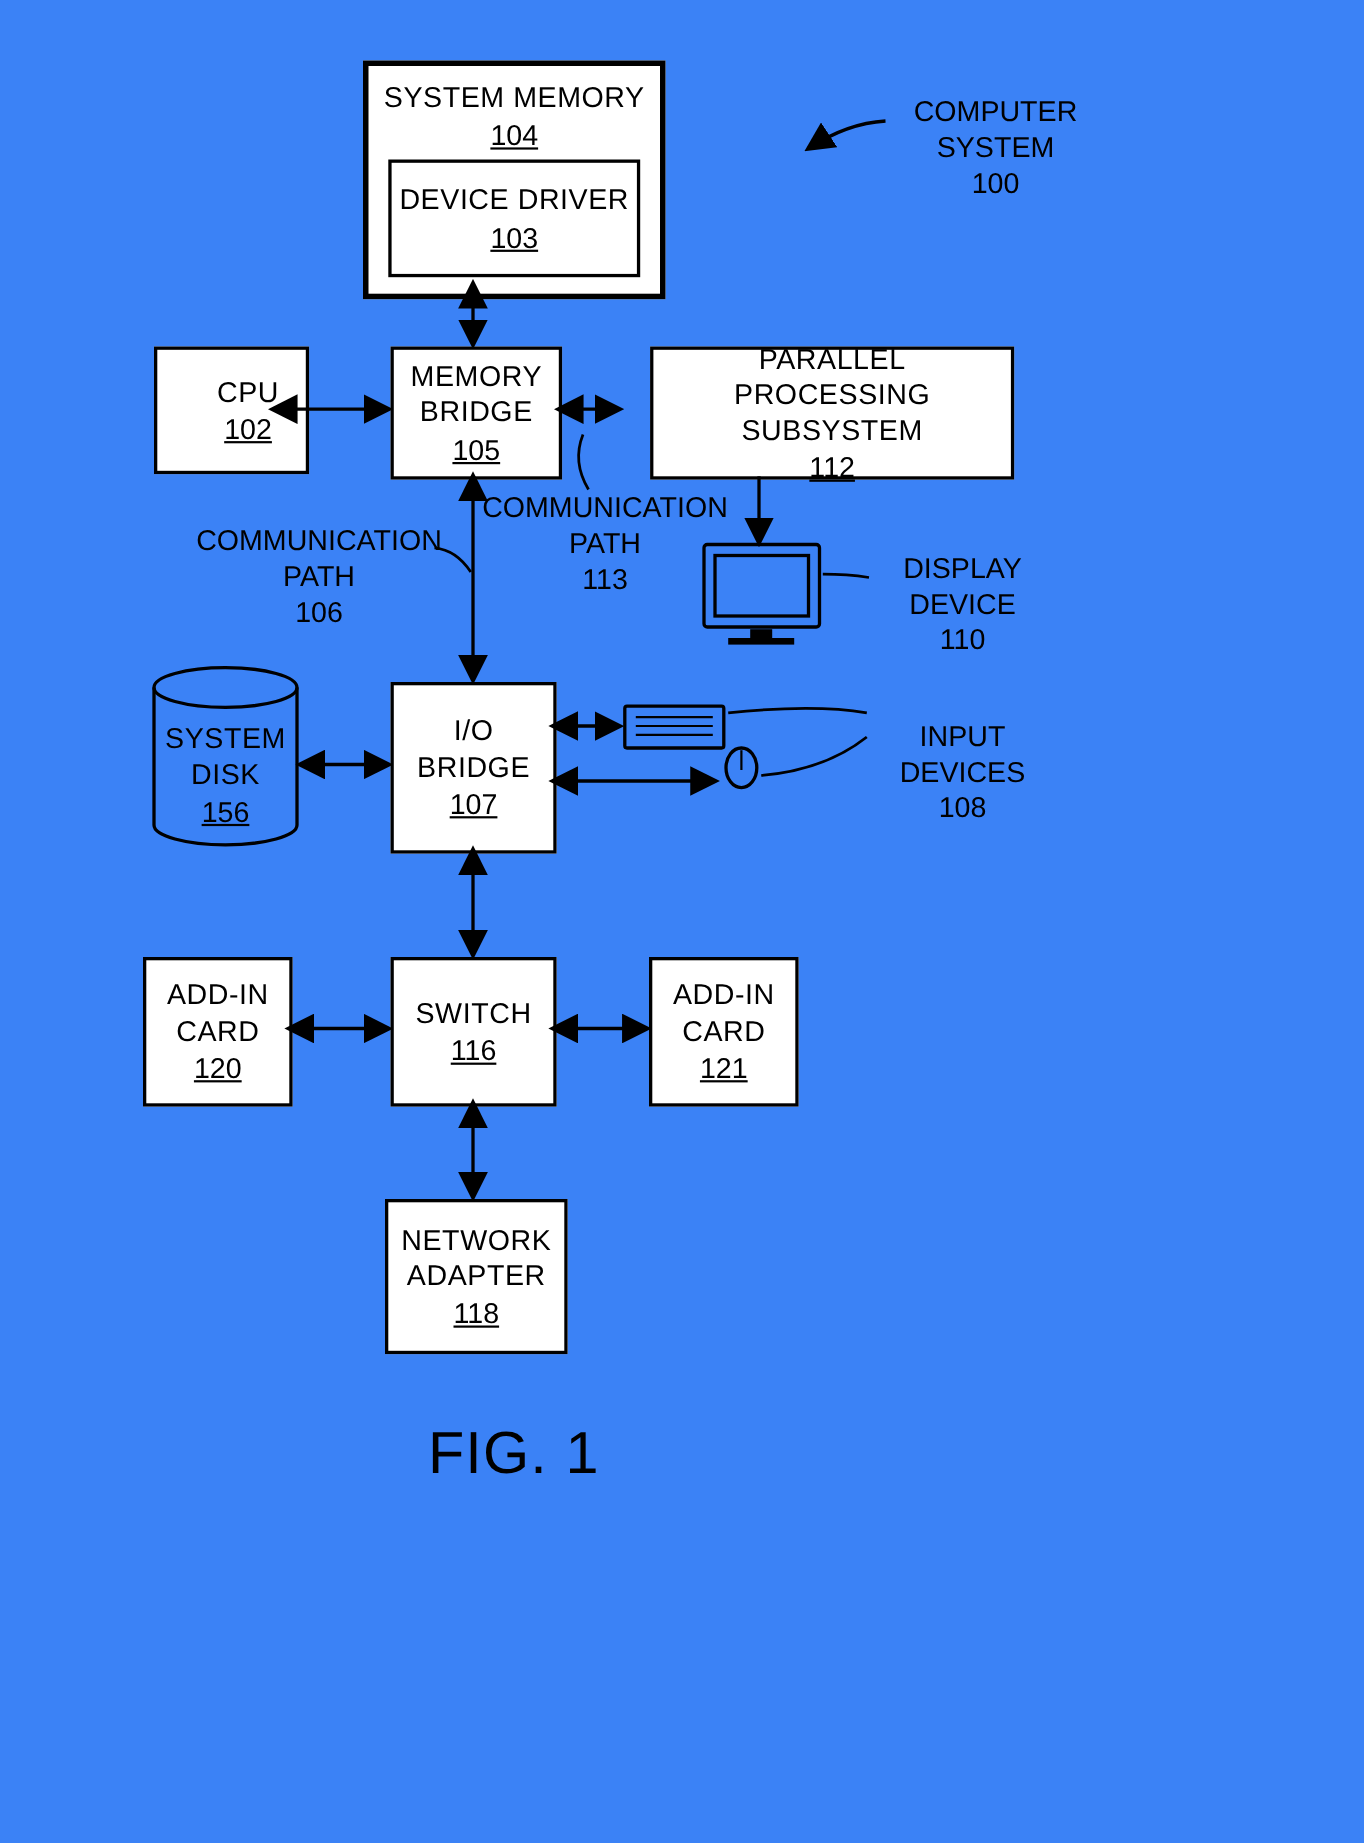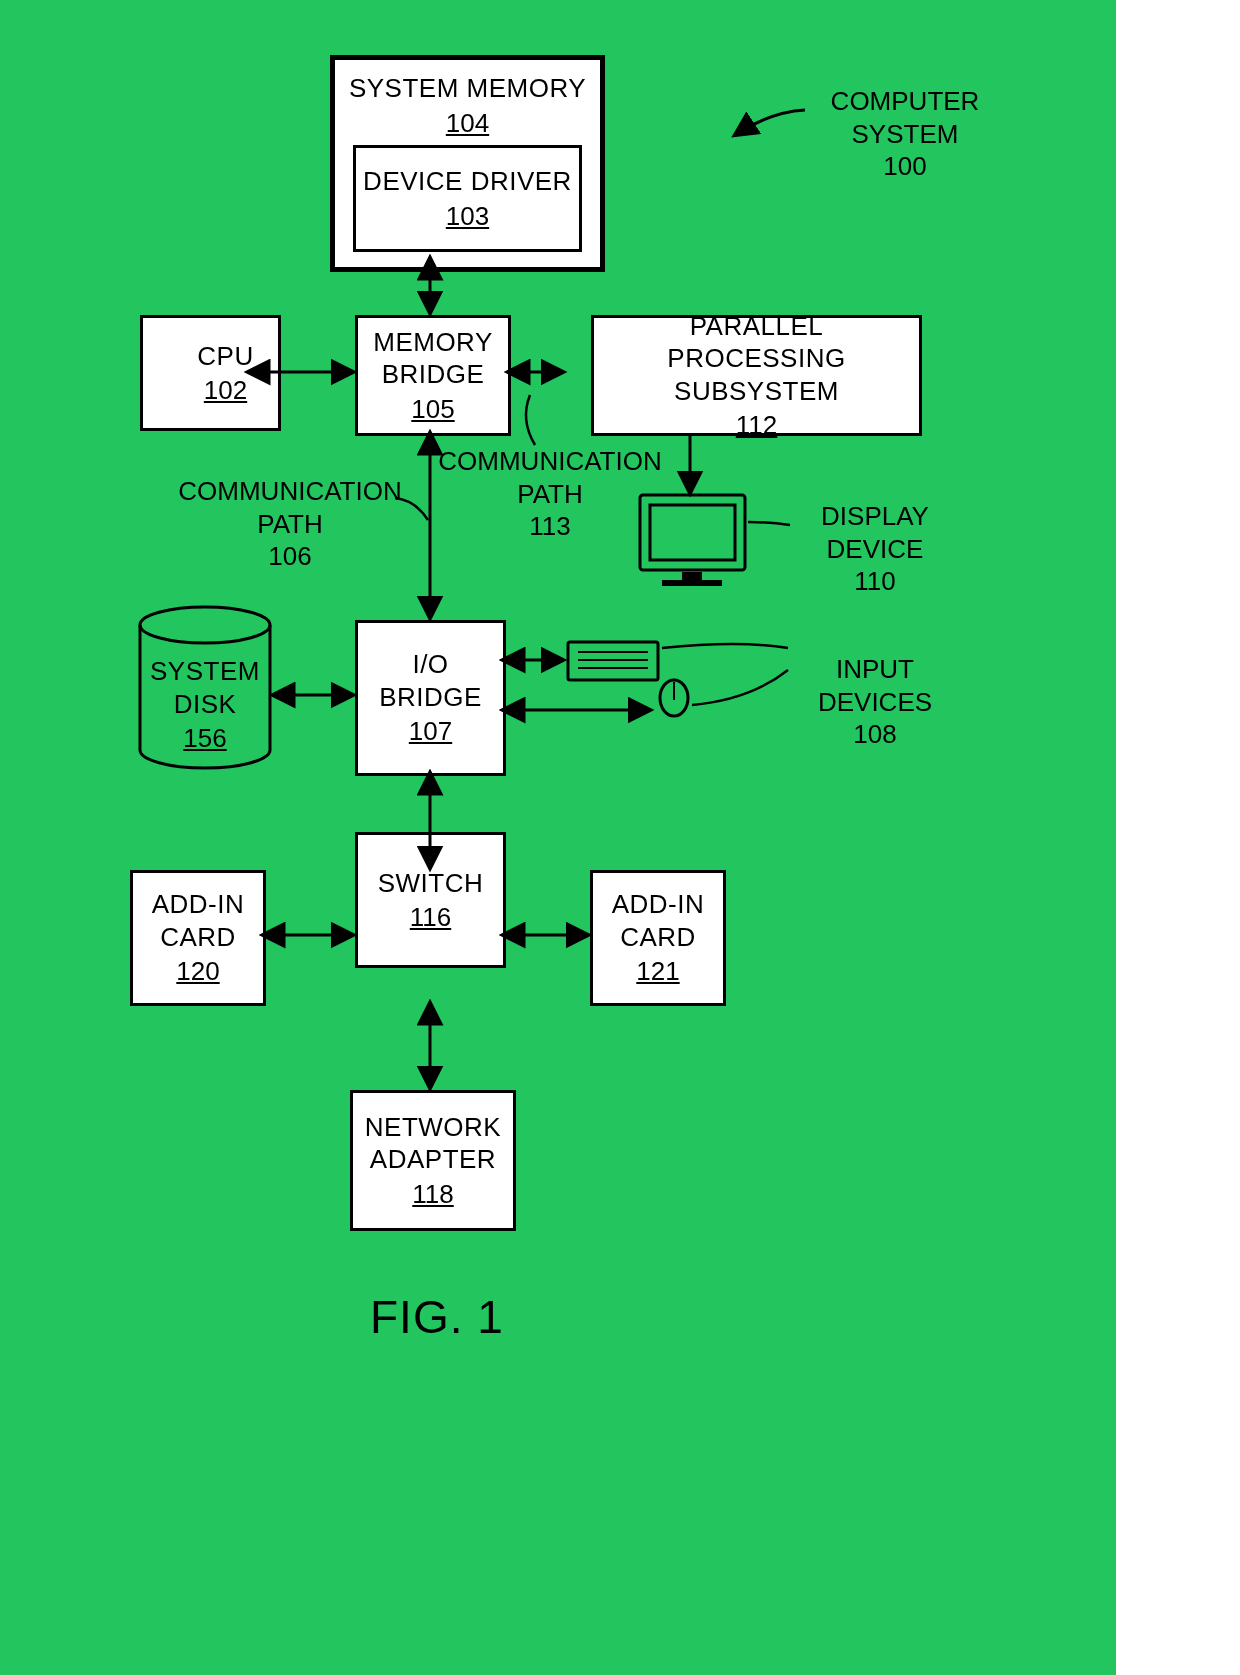--- a/index.html
+++ b/index.html
@@ -3,23 +3,23 @@
 <meta charset="utf-8">
 <style>
   html, body {
     margin: 0;
     padding: 0;
     background: #fff;
     font-family: Arial, Helvetica, sans-serif;
   }
   .canvas {
     position: relative;
-    width: 1116px;
+    width: 1240px;
     height: 1675px;
-    background: #22c55e;
+    background: #3b82f6;
   }
   .box {
     position: absolute;
     border: 3px solid #000;
     background: #fff;
     text-align: center;
     display: flex;
     flex-direction: column;
     align-items: center;
     justify-content: center;
@@ -38,22 +38,23 @@
     margin-top: 2px;
   }
   .freelabel {
     position: absolute;
     text-align: center;
     font-size: 26px;
     line-height: 1.25;
   }
   .figlabel {
     position: absolute;
-    font-size: 46px;
+    font-size: 54px;
     letter-spacing: 1px;
+    margin-left: 19px;
   }
   svg.overlay {
     position: absolute;
     left: 0; top: 0;
     width: 1240px;
     height: 1675px;
     pointer-events: none;
   }
 </style>
 </head>
@@ -117,21 +118,21 @@
 DEVICES</div>
     <div>108</div>
   </div>
 
   <div class="box" style="left:355px; top:620px; width:145px; height:150px;">
     <div class="label" style="white-space:pre-line;">I/O
 BRIDGE</div>
     <div class="ref">107</div>
   </div>
 
-  <div class="box" style="left:355px; top:832px; width:145px; height:130px;">
+  <div class="box" style="left:355px; top:870px; width:145px; height:130px;">
     <div class="label">SWITCH</div>
     <div class="ref">116</div>
   </div>
 
   <div class="box" style="left:130px; top:870px; width:130px; height:130px;">
     <div class="label" style="white-space:pre-line;">ADD-IN
 CARD</div>
     <div class="ref">120</div>
   </div>
 

